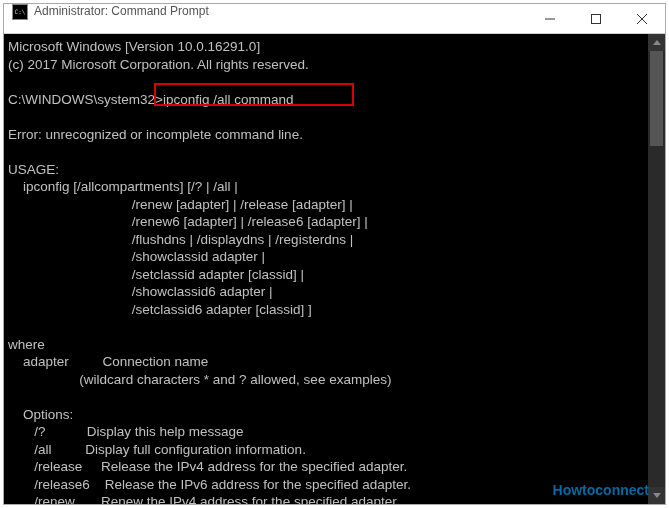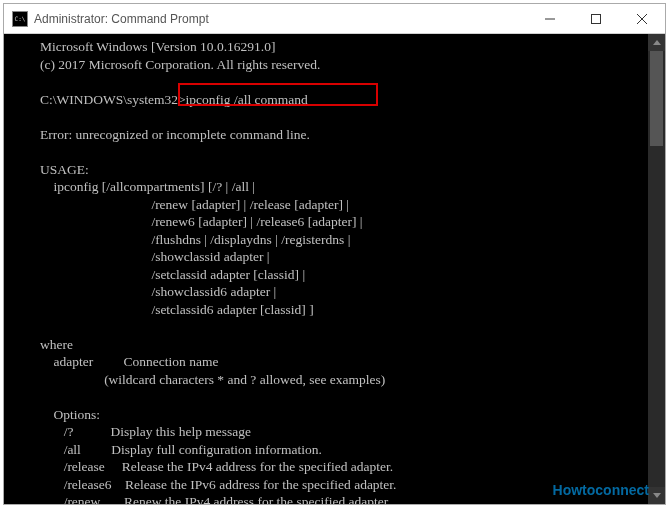--- a/index.html
+++ b/index.html
@@ -19,21 +19,20 @@
     height: 502px;
     background: #fff;
     border: 1px solid #aaa;
     display: flex;
     flex-direction: column;
   }
   .titlebar {
     height: 30px;
     background: #ffffff;
     display: flex;
-    align-items: center;
     border-bottom: 1px solid #d0d0d0;
     user-select: none;
   }
   .app-icon {
     width: 16px;
     height: 16px;
     margin: 0 6px 0 8px;
     background: #000;
     border: 1px solid #888;
     position: relative;
@@ -65,29 +64,28 @@
   }
   .win-btn svg { width: 10px; height: 10px; }
   .terminal-area {
     flex: 1;
     display: flex;
     background: #000;
     overflow: hidden;
   }
   .terminal {
     flex: 1;
-    padding: 4px 4px 4px 12px;
+    padding: 4px 4px 4px 4px;
     color: #c0c0c0;
-    font-family: Liberation Serif, serif;
+    font-family: Liberation Sans, sans-serif;
     font-size: 13.5px;
     line-height: 17.5px;
     white-space: pre;
     overflow: hidden;
     position: relative;
-    margin-left: 24px;
   }
   .scrollbar {
     width: 17px;
     background: #2a2a2a;
     position: relative;
   }
   .scroll-up, .scroll-down {
     position: absolute;
     left: 0; width: 100%; height: 17px;
     display:flex;align-items:center;justify-content:center;

